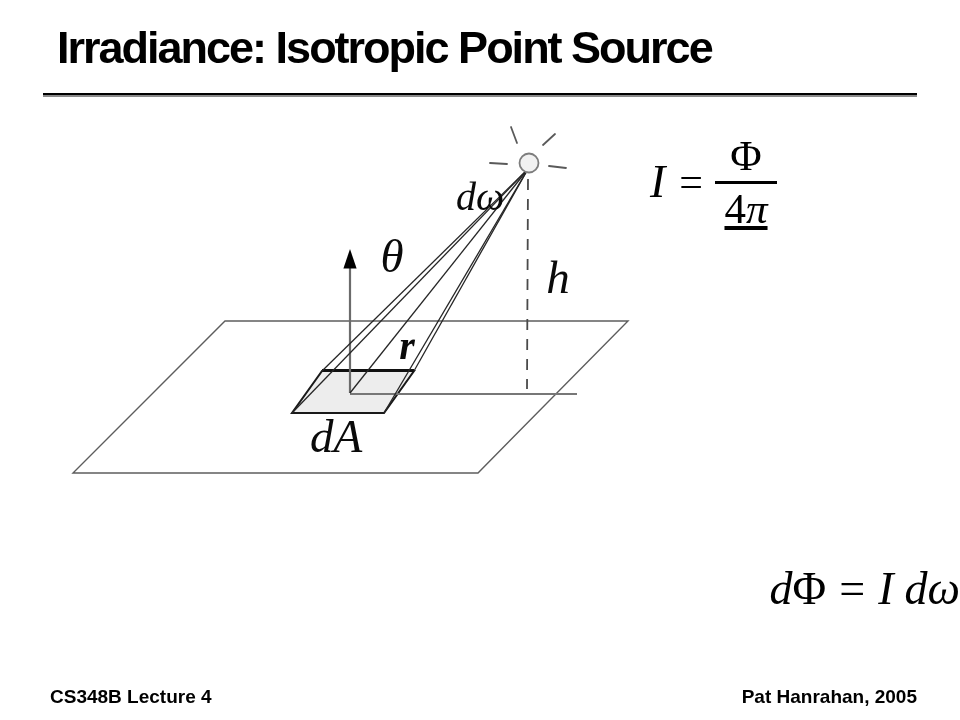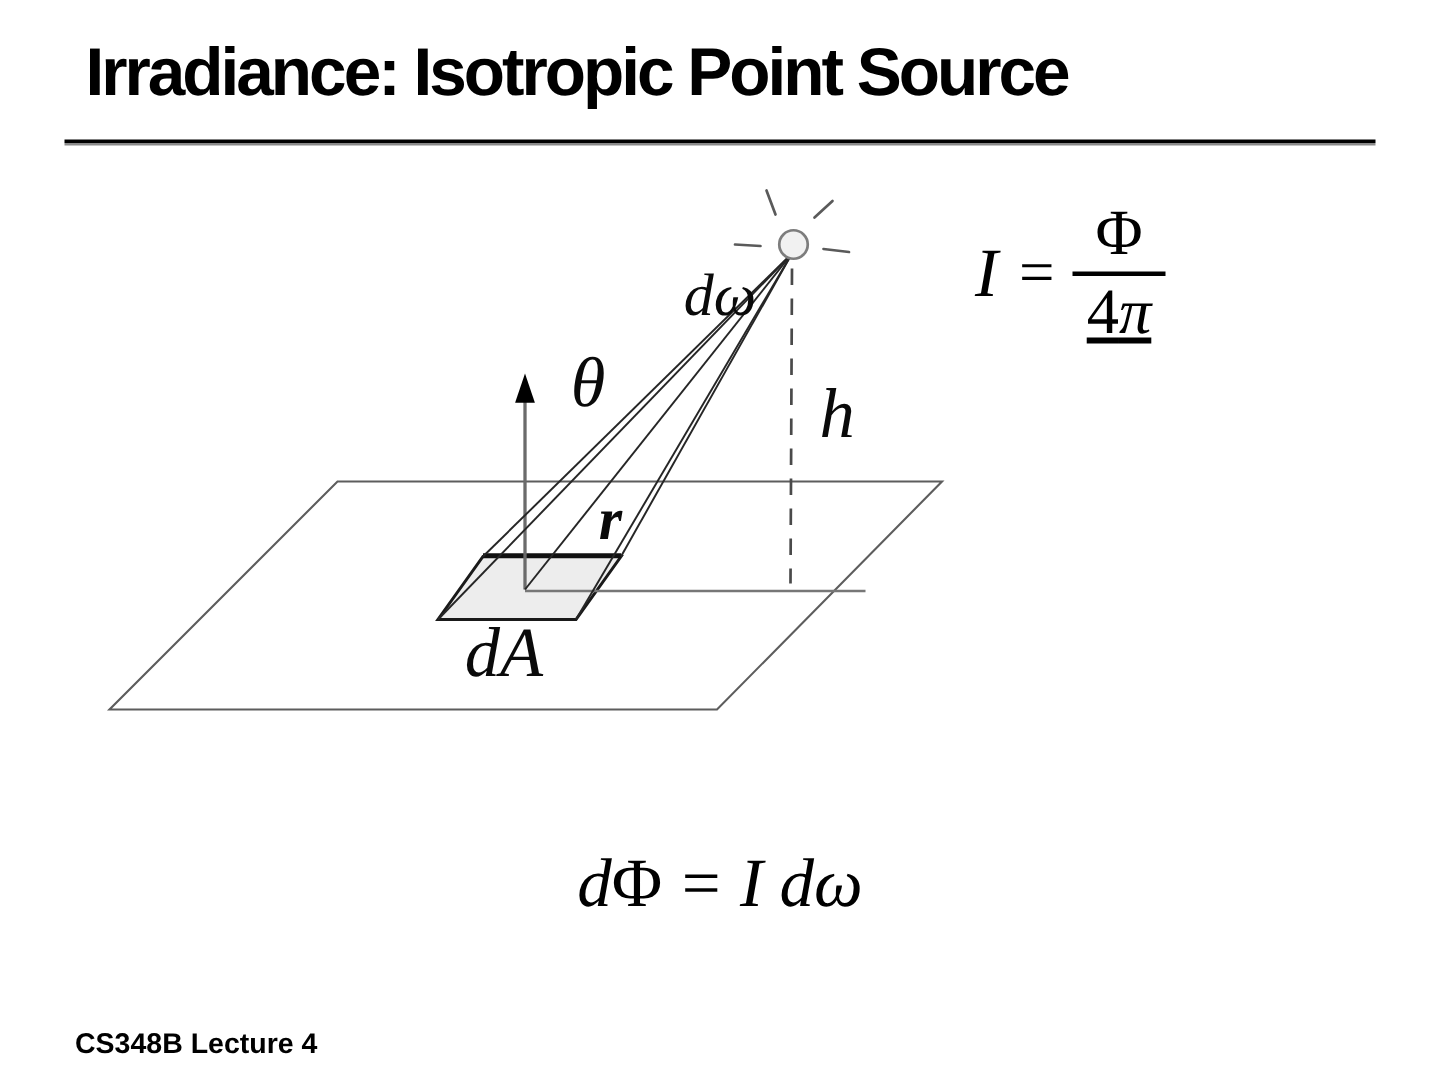--- a/index.html
+++ b/index.html
@@ -33,21 +33,21 @@
     display:flex;align-items:center;font-family:"Liberation Serif",serif;
     color:#000;
   }
   .formula-top .lhs{font-size:46px;font-style:italic;line-height:1;}
   .formula-top .eq{font-size:42px;margin:0 12px 0 14px;line-height:1;}
   .frac{display:flex;flex-direction:column;align-items:center;min-width:62px;}
   .frac .num{font-size:43px;line-height:50px;}
   .frac .bar{width:62px;height:3px;background:#000;}
   .frac .den{font-size:43px;line-height:50px;text-decoration:underline;}
   .formula-bottom{
-    position:absolute;left:0;top:566px;width:960px;text-align:center;
+    position:absolute;left:0;top:566px;width:960px;text-align:right;
     font-family:"Liberation Serif",serif;font-size:46px;line-height:1;color:#000;
     white-space:nowrap;
   }
   .formula-bottom .eq{margin:0 13px;}
   .formula-bottom .gap{margin-right:11px;}
   .footer-left,.footer-right{
     position:absolute;top:686px;font-size:19px;font-weight:bold;
     font-family:"Liberation Sans",sans-serif;color:#000;white-space:nowrap;
   }
   .footer-left{left:50px;}
@@ -106,14 +106,15 @@
       <span class="bar"></span>
       <span class="den"><span>4</span><span class="it">π</span></span>
     </span>
   </div>
 
   <div class="formula-bottom">
     <span class="it">d</span><span>Φ</span><span class="eq">=</span><span class="it gap">I</span><span class="it">d</span><span class="it">ω</span>
   </div>
 
   <div class="footer-left">CS348B Lecture 4</div>
+  <div class="footer-right">Pat Hanrahan, 2005</div>
 
 </div>
 
 </body></html>

